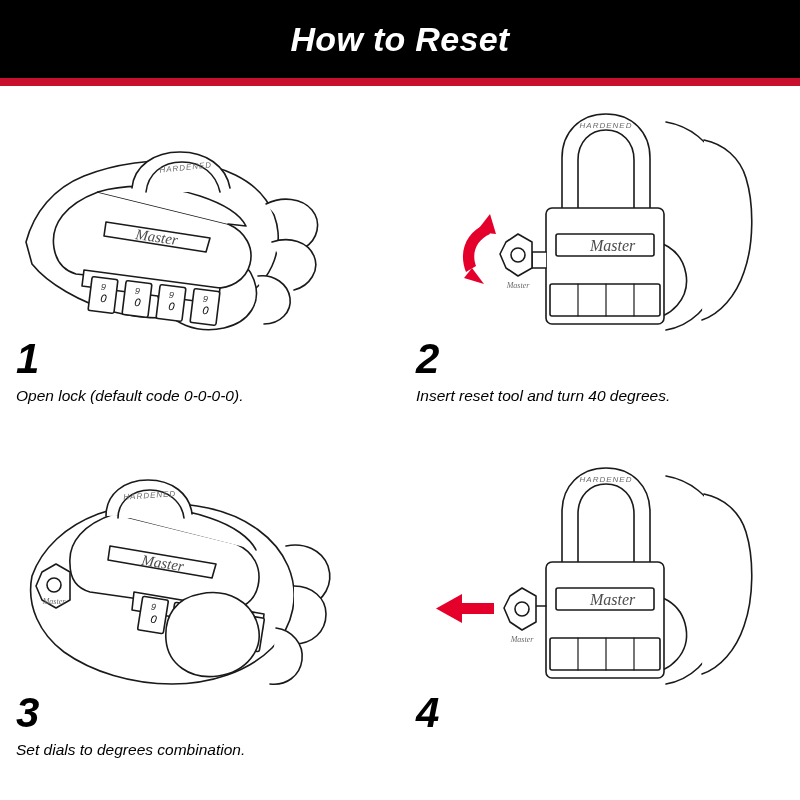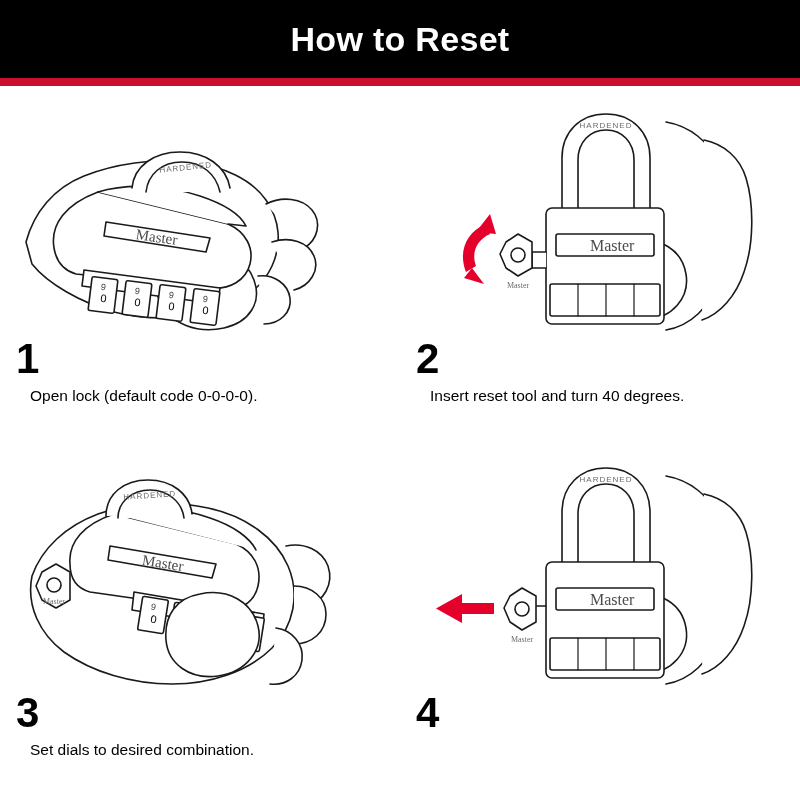--- a/index.html
+++ b/index.html
@@ -11,20 +11,21 @@
     height: 800px;
     background: #ffffff;
     font-family: "Liberation Sans", sans-serif;
     overflow: hidden;
   }
   .sheet {
     position: relative;
     width: 796px;
     height: 800px;
     box-sizing: border-box;
+    font-style: italic;
   }
   
   .header {
     position: absolute;
     left: 0;
     top: 0;
     width: 800px;
     height: 78px;
     background: #000000;
     display: flex;
@@ -76,21 +77,21 @@
     font-size: 42px;
     font-weight: bold;
     line-height: 42px;
     color: #000000;
     margin: 4px 0 6px 2px;
   }
   .step-caption {
     font-size: 15.5px;
     line-height: 19px;
     color: #000000;
-    margin-left: 16px;
+    margin-left: 2px;
     white-space: pre-line;
   }
 </style>
 </head>
 <body>
 
 <div class="sheet">
 
   <div class="header">
     <div class="header-title">How to Reset</div>
@@ -243,21 +244,21 @@
             <path d="M186 148 C214 142 238 156 244 180 C250 204 232 226 204 230
                      C176 234 154 218 152 194 C150 170 162 152 186 148 Z" fill="#ffffff"></path>
 
             <path d="M56 126 L42 118 L28 126 L22 140 L28 154 L42 162 L56 154 Z" fill="#ffffff"></path>
             <circle cx="40" cy="139" r="7" fill="#ffffff"></circle>
             <text x="40" y="158" font-family="Liberation Serif, serif" font-size="8" fill="#6b6b6b" stroke="none" text-anchor="middle">Master</text>
           </g>
         </svg>
       </div>
       <div class="step-num">3</div>
-      <div class="step-caption">Set dials to desired combination.</div>
+      <div class="step-caption">Set dials to degrees combination.</div>
     </div>
 
     <div class="step">
       <div class="art">
         <svg viewBox="0 0 372 242" xmlns="http://www.w3.org/2000/svg">
           <g fill="none" stroke="#1a1a1a" stroke-width="1.6" stroke-linejoin="round" stroke-linecap="round">
 
             <path d="M252 30 C276 34 296 50 306 74 C318 104 318 150 306 186 C296 216 276 234 252 238" fill="#ffffff"></path>
             <path d="M290 48 C310 52 326 66 332 86 C340 112 340 152 330 180 C322 204 306 222 288 228" fill="#ffffff"></path>
             <path d="M220 150 C246 144 268 158 272 182 C276 206 258 226 232 228 C208 230 190 214 190 192

